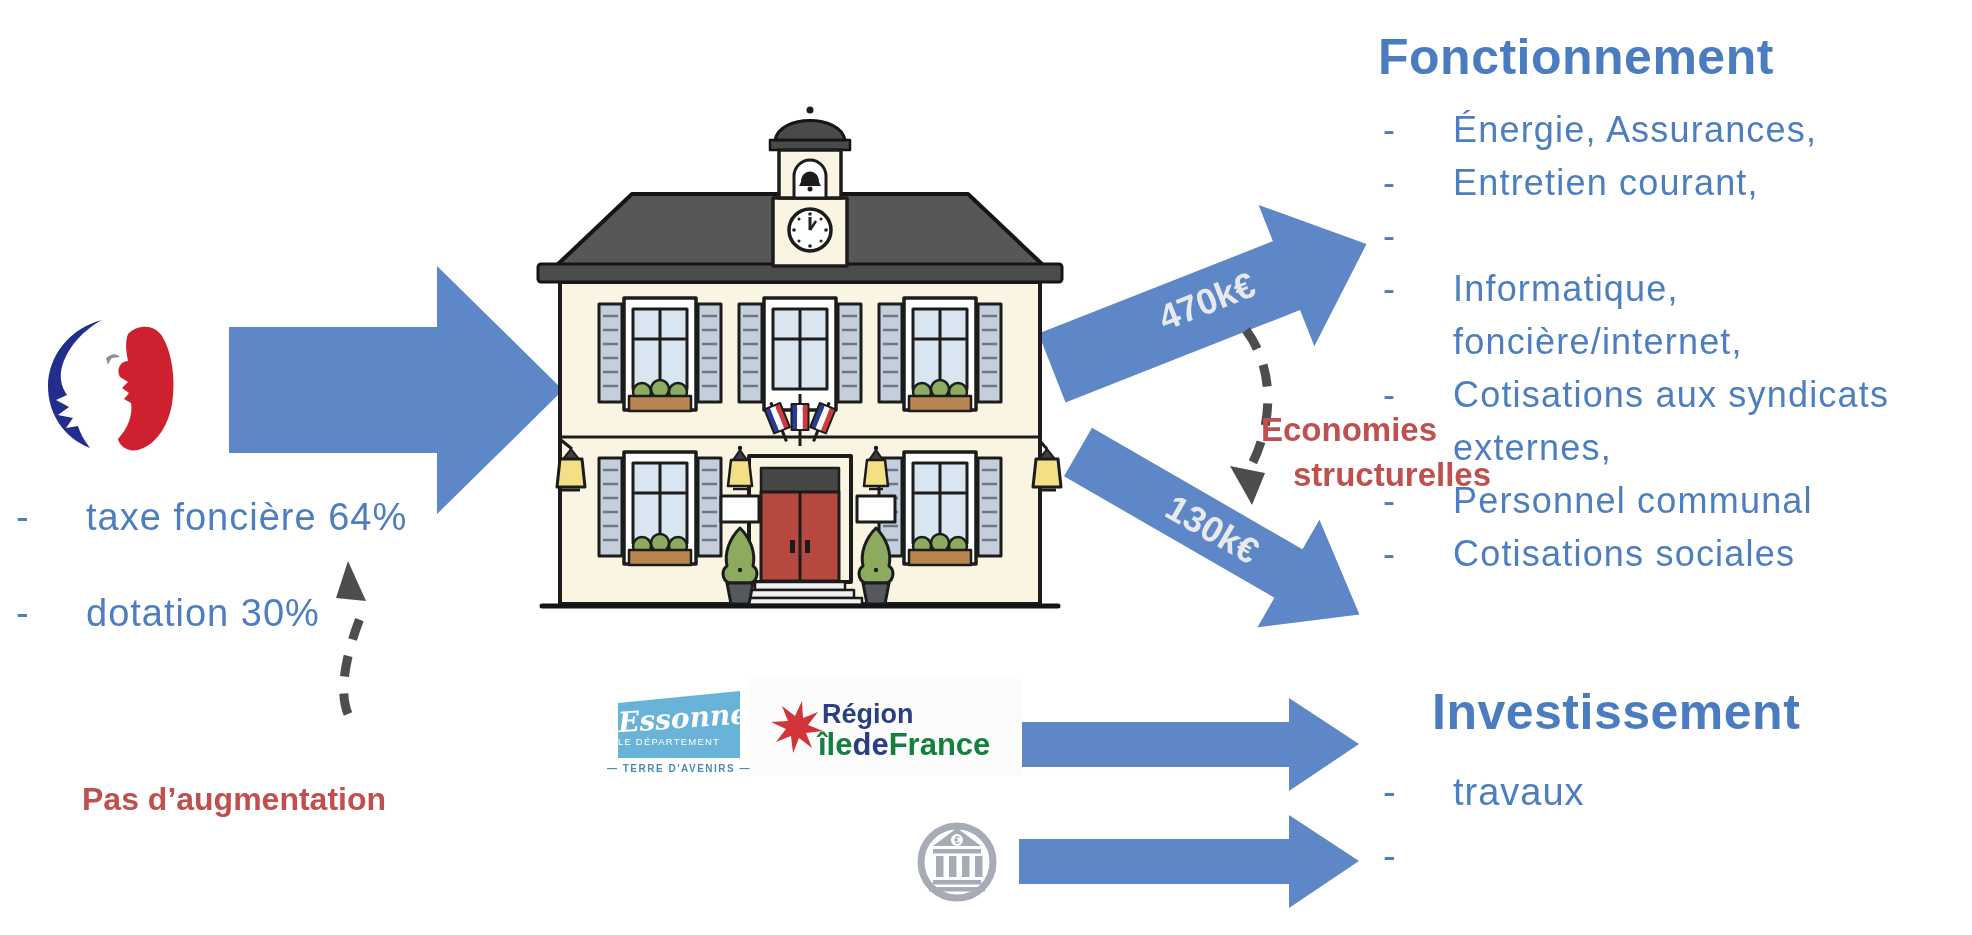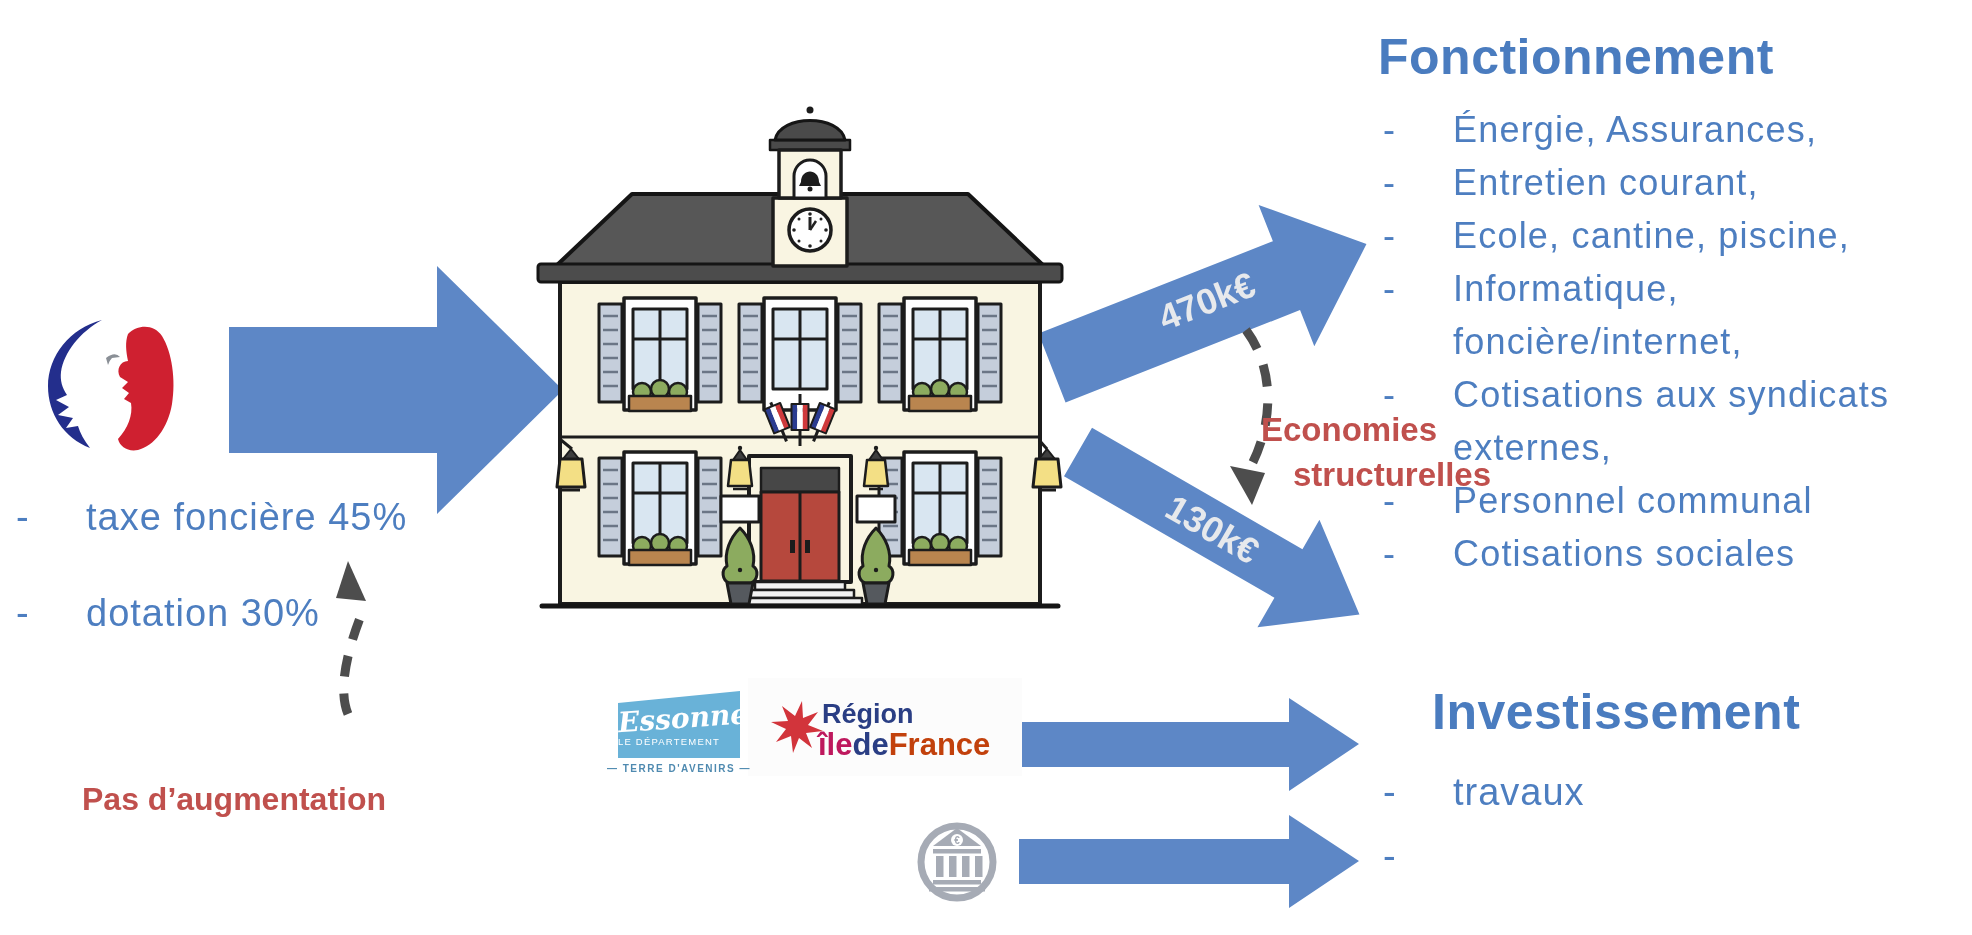--- a/index.html
+++ b/index.html
@@ -214,21 +214,21 @@
       <rect x="929" y="887" width="56" height="4.5" fill="#a6abb5"></rect>
     </g>
   </svg>
 
   <div class="t bold light" style="left:1207px;top:302px;font-size:36px;transform:translate(-50%,-50%) rotate(-21.5deg);">470k€</div>
   <div class="t bold light" style="left:1212px;top:530px;font-size:36px;transform:translate(-50%,-50%) rotate(30deg);">130k€</div>
 
   <div class="list llist" style="left:16px;top:469px;">
     <div class="row">
       <span class="dash">-</span>
-      <span>taxe foncière 45%</span>
+      <span>taxe foncière 64%</span>
     </div>
     <div class="row">
       <span class="dash">-</span>
       <span>dotation 30%</span>
     </div>
   </div>
 
   <div class="t bold red" style="left:82px;top:770px;font-size:32px;margin-top:12px;">Pas d’augmentation</div>
 
   <div class="t title" style="left:1378px;top:30px;">Fonctionnement</div>
@@ -237,21 +237,20 @@
     <div class="row">
         <span class="dash">-</span>
         <span>Énergie, Assurances,</span>
       </div>
     <div class="row">
         <span class="dash">-</span>
         <span>Entretien courant,</span>
       </div>
     <div class="row">
         <span class="dash">-</span>
-        <span>Ecole, cantine, piscine,</span>
       </div>
     <div class="row">
         <span class="dash">-</span>
         <span>Informatique,</span>
       </div>
     <div class="row">
         <span class="dash"></span>
         <span>foncière/internet,</span>
       </div>
     <div class="row">
@@ -286,16 +285,16 @@
         <span class="dash">-</span>
       </div>
   </div>
 
   <div class="logo-script" style="position:absolute;left:618px;top:702px;width:122px;text-align:center;font-size:28px;transform:rotate(-4deg);">Essonne</div>
   <div class="t" style="left:618px;top:737px;width:102px;text-align:center;font-size:9.5px;letter-spacing:1.2px;color:#ffffff;">LE DÉPARTEMENT</div>
   <div class="t" style="left:599px;top:764px;width:160px;text-align:center;font-size:10px;letter-spacing:1.5px;color:#4f8ab0;font-weight:bold;">—  TERRE D'AVENIRS  —</div>
 
   <div class="t bold" style="left:822px;top:700px;font-size:27px;color:#2a3e84;">Région</div>
   <div class="t bold" style="left:818px;top:728px;font-size:31px;">
-    <span style="color:#be185d;">île</span><span style="color:#2a3e84;">de</span><span style="color:#c2410c;">France</span>
+    <span style="color:#15803d;">île</span><span style="color:#2a3e84;">de</span><span style="color:#15803d;">France</span>
   </div>
 
 </div>
 
 </body></html>

